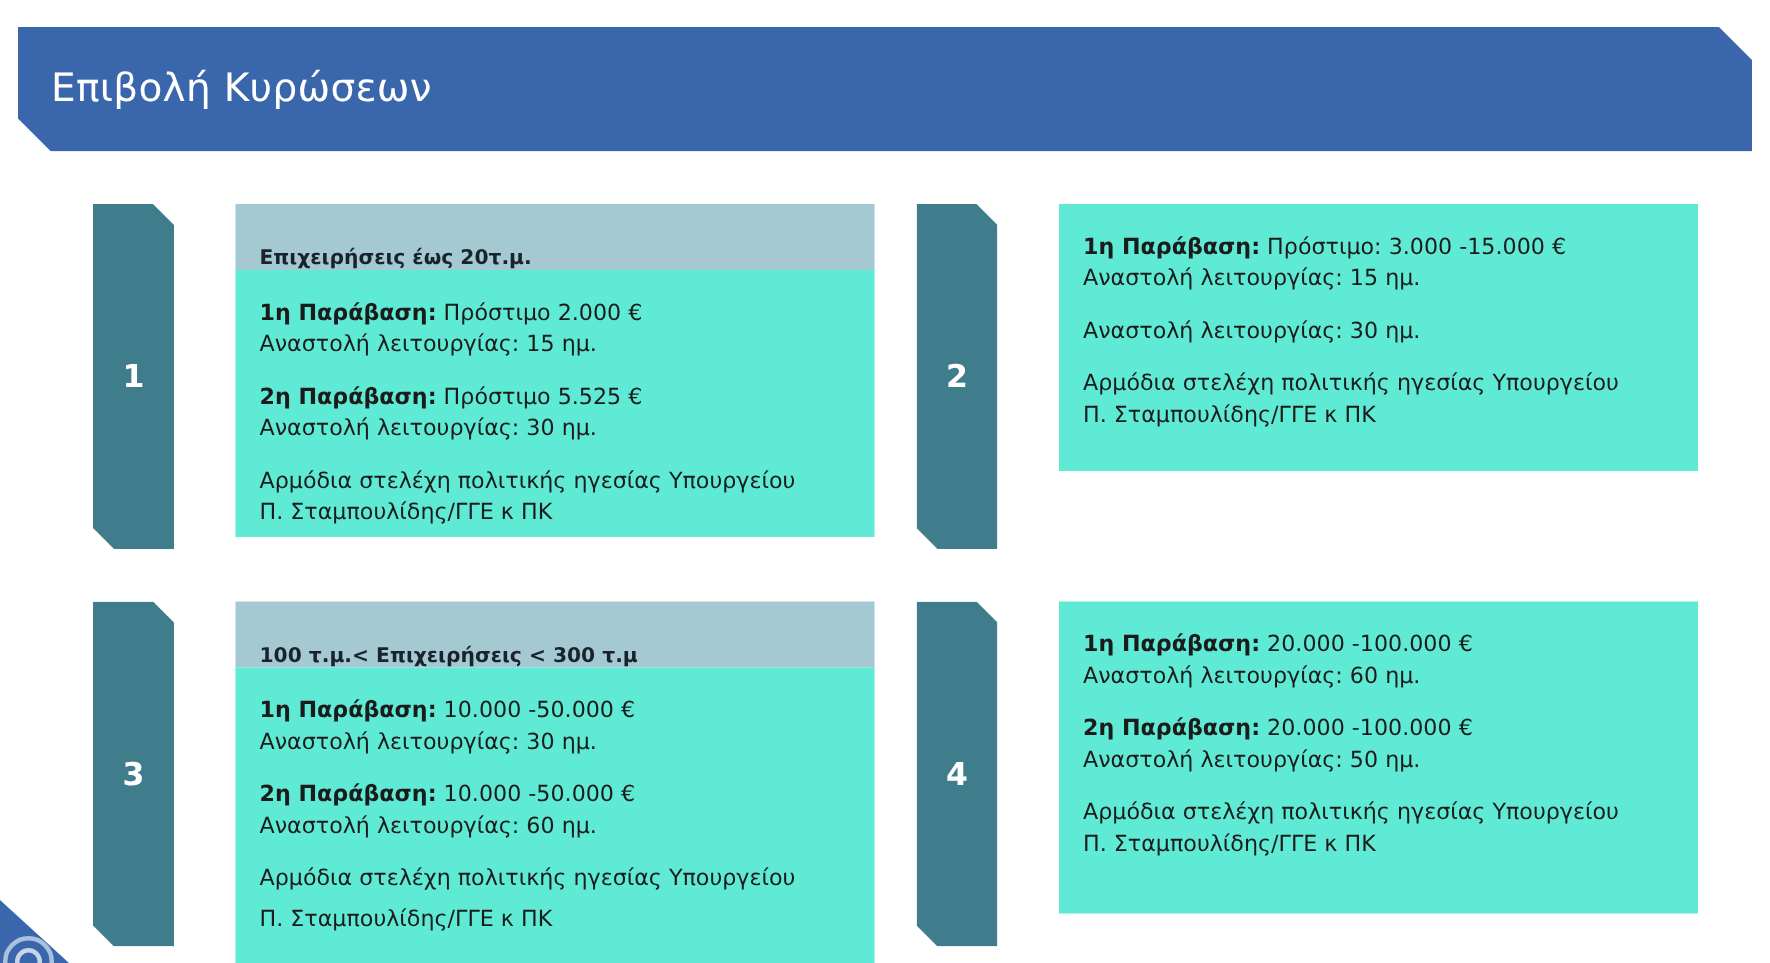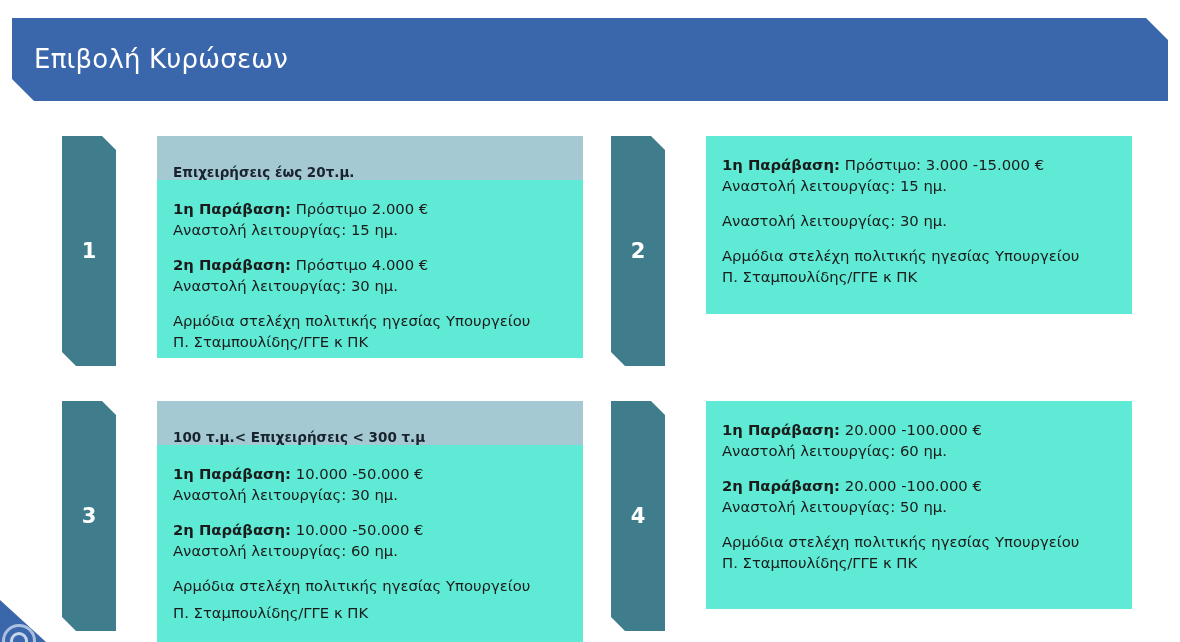--- a/index.html
+++ b/index.html
@@ -157,21 +157,21 @@
       <div class="card-header">
         <span class="card-header-text">Επιχειρήσεις έως 20τ.μ.</span>
       </div>
       <div class="card-body">
         <p>
           <span class="label">1η Παράβαση:</span><span> Πρόστιμο 2.000 €</span>
         </p>
         <p>Αναστολή λειτουργίας:  15 ημ.</p>
         <div class="blockgap"></div>
         <p>
-          <span class="label">2η Παράβαση:</span><span> Πρόστιμο 4.000 €</span>
+          <span class="label">2η Παράβαση:</span><span> Πρόστιμο 5.525 €</span>
         </p>
         <p>Αναστολή λειτουργίας: 30 ημ.</p>
         <div class="blockgap"></div>
         <p>Αρμόδια στελέχη πολιτικής ηγεσίας Υπουργείου</p>
         <p>Π. Σταμπουλίδης/ΓΓΕ κ ΠΚ</p>
       </div>
     </div>
   </div>
 
   <div class="card row1" style="left:611px; top:136px; width:521px; height:230px;">

